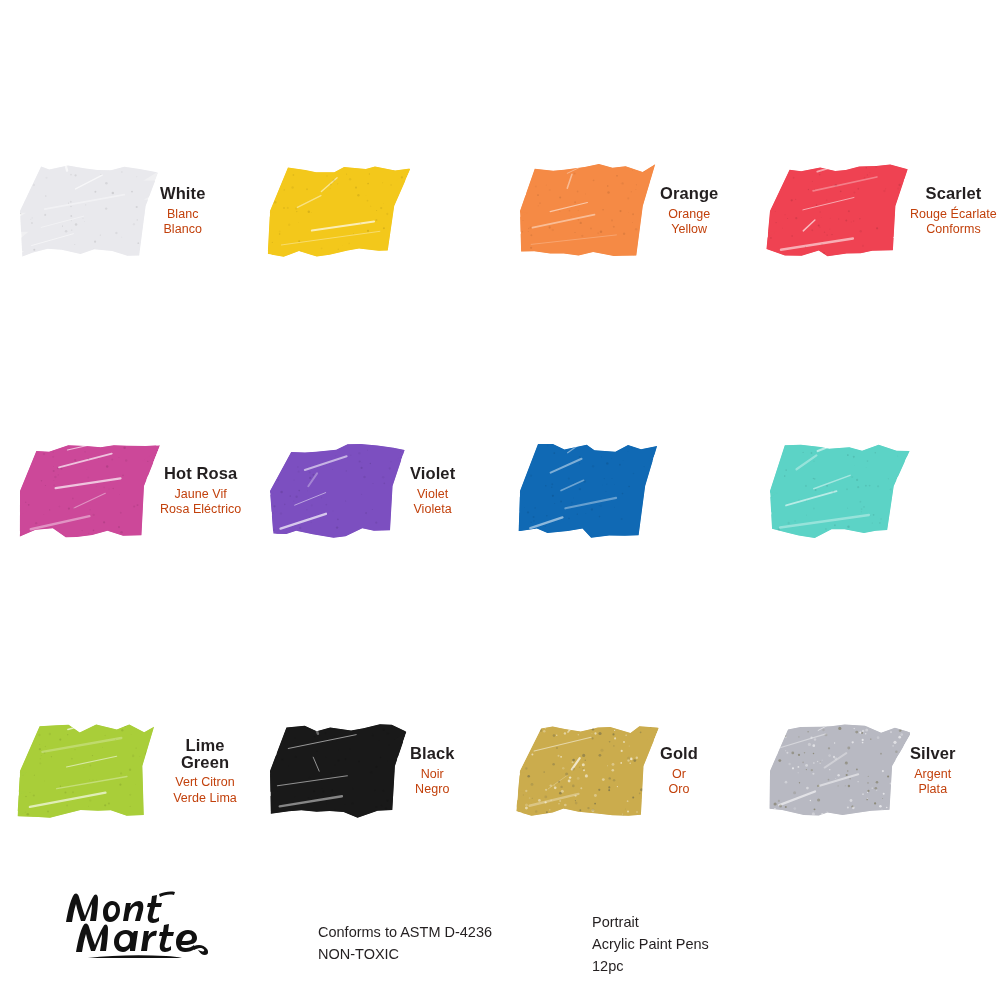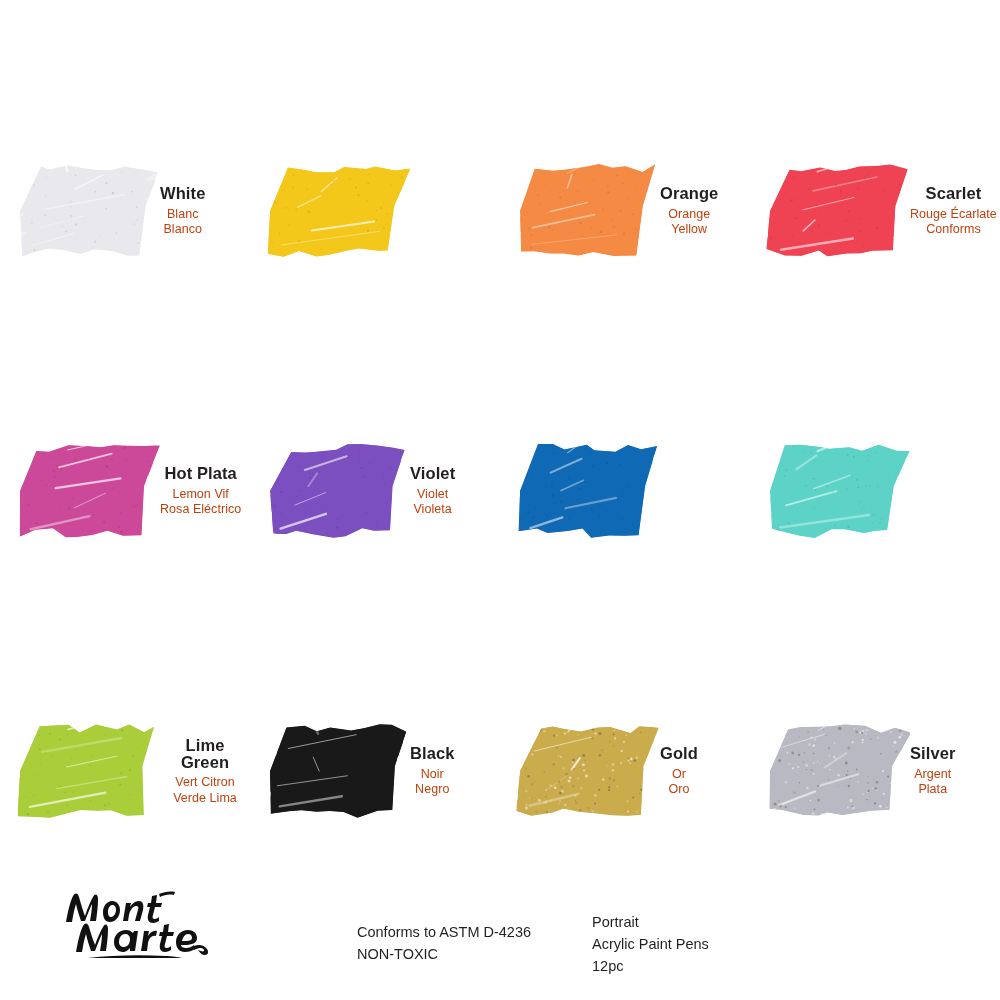--- a/index.html
+++ b/index.html
@@ -53,21 +53,21 @@
     margin-bottom:3px;
     letter-spacing:.05px;
   }
 
   
   .footer{position:absolute;left:0;top:880px;width:1000px;height:120px;}
   .logo{position:absolute;left:60px;top:6px;width:150px;height:72px;}
   .logo svg{display:block;}
   .astm{
     position:absolute;left:318px;top:42px;
-    font-size:14.5px;line-height:1.5;color:#231f20;margin-left:39px;
+    font-size:14.5px;line-height:1.5;color:#231f20;
   }
   .product{
     position:absolute;left:592px;top:32px;
     font-size:14.5px;line-height:1.5;color:#231f20;
   }
 </style>
 </head>
 <body>
 
 <div class="sheet">
@@ -531,22 +531,22 @@
               <circle cx="124.6" cy="13.7" r="1.25" fill="#000000" opacity="0.10"></circle>
               <circle cx="54.1" cy="51.2" r="1.05" fill="#000000" opacity="0.03"></circle>
               <circle cx="137.5" cy="71.1" r="0.97" fill="#000000" opacity="0.09"></circle>
               <circle cx="25.6" cy="68.3" r="0.75" fill="#000000" opacity="0.07"></circle>
               <circle cx="59.2" cy="34.3" r="0.57" fill="#000000" opacity="0.05"></circle>
               <circle cx="120.8" cy="78.8" r="0.99" fill="#000000" opacity="0.06"></circle>
             </g>
           </svg>
         </div>
         <div class="names">
-          <div class="name-en">Hot Plata</div>
-          <div class="name-fr">Lemon Vif</div>
+          <div class="name-en">Hot Rosa</div>
+          <div class="name-fr">Jaune Vif</div>
           <div class="name-es">Rosa Eléctrico</div>
         </div>
       </div>
       <div class="cell">
         <div class="swatch-box">
           <svg viewBox="0 0 160 115" aria-hidden="true">
             <defs>
               <clipPath id="clip6">
                 <path d="M 41.18518518518518 17.9852237654321 L 41.18518518518518 17.9852237654321 L 54.984499314128946 18.4585262345679 L 66.38052126200274 17.783680555555556 L 86.23744855967078 15.84957561728395 L 97.5676268861454 10.211766975308642 L 110.64266117969822 10.092476851851853 L 127.43786008230452 11.380594135802468 L 143.41001371742112 13.63167438271605 L 154.60850480109738 16.067939814814814 L 142.55987654320987 52 L 140.02832647462276 96.21746399176955 L 123.9738683127572 96.82325960219478 L 112.2980109739369 94.13687414266118 L 95.61803840877914 102.35583847736625 L 83.5141975308642 103.8258316186557 L 62.75192043895748 100.15179183813443 L 46.17071330589849 96.64236111111111 L 36.239711934156375 100.08766289437585 L 23.279903978052126 99.87041323731138 L 20 57 Z"></path>
               </clipPath>

